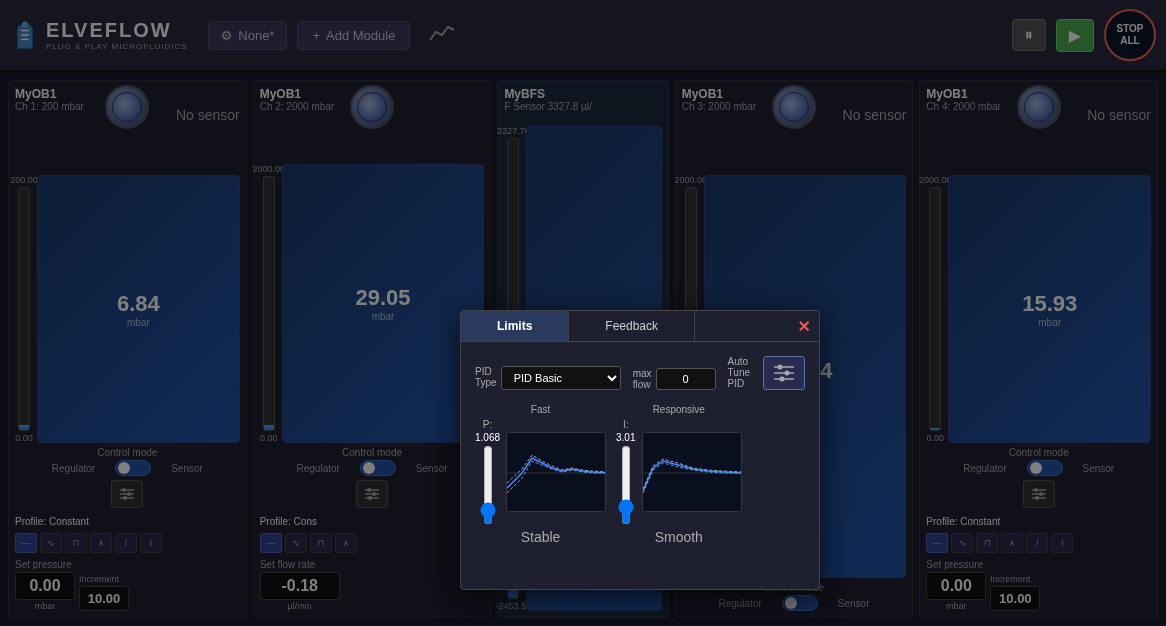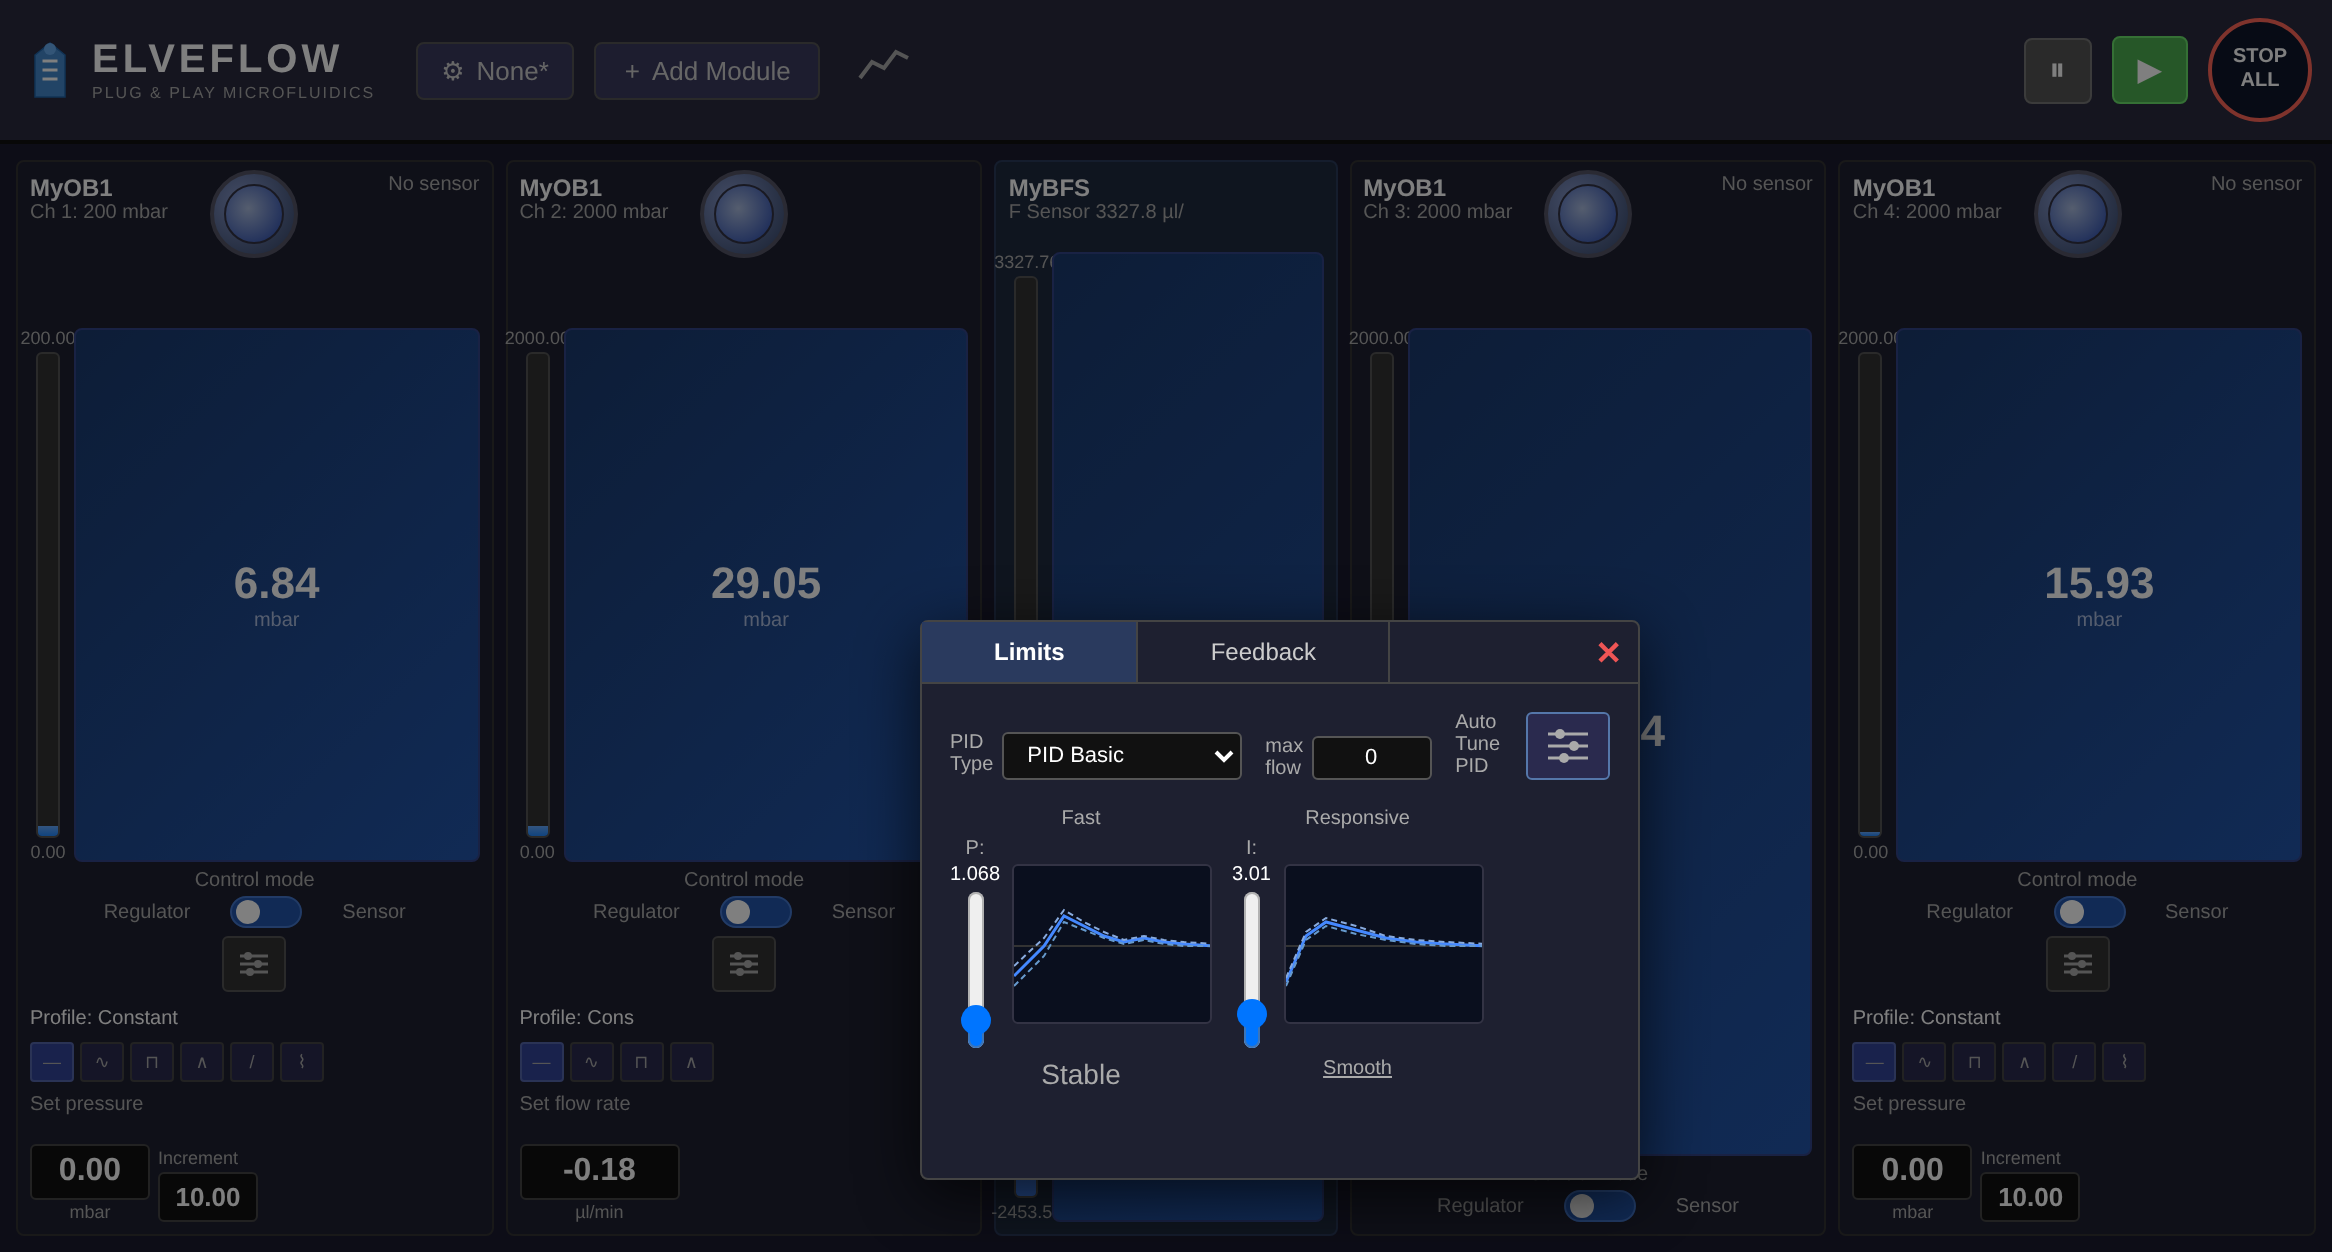--- a/index.html
+++ b/index.html
@@ -148,22 +148,23 @@
       color: #fff;
       font-size: 12px;
       font-weight: bold;
     }
     .channel-ch {
       color: #aaa;
       font-size: 10px;
     }
     .channel-sensor {
       color: #aaa;
-      font-size: 10px;
+      font-size: 14px;
       text-align: center;
+      margin-top: 20px;
     }
     .knob-area {
       position: absolute;
       top: 4px;
       left: 50%;
       transform: translateX(-50%);
     }
     .knob {
       width: 44px;
       height: 44px;
@@ -326,21 +327,21 @@
       border-color: #5566aa;
     }
 
     
     .set-section {
       margin-top: 6px;
     }
     .set-label {
       color: #aaa;
       font-size: 10px;
-      margin-bottom: 14px;
+      margin-bottom: 2px;
     }
     .set-row {
       display: flex;
       gap: 4px;
       align-items: flex-end;
     }
     .set-input-box {
       flex: 1;
       background: #111;
       border: 1px solid #444;
@@ -885,18 +886,18 @@
             </div>
             <div class="pid-chart-box">
               <svg width="100" height="80" viewBox="0 0 100 80">
                 <line x1="0" y1="40" x2="100" y2="40" stroke="#333" stroke-width="1"></line>
                 <polyline points="0,58 10,35 20,28 35,32 50,36 65,38 80,39 100,40" stroke="#4488ff" stroke-width="1.5" fill="none"></polyline>
                 <polyline points="0,60 10,37 20,30 35,34 50,37 65,39 80,40 100,40" stroke="#6699cc" stroke-width="1" fill="none" stroke-dasharray="3,2"></polyline>
                 <polyline points="0,56 10,33 20,26 35,30 50,35 65,37 80,38 100,39" stroke="#88aadd" stroke-width="1" fill="none" stroke-dasharray="3,2"></polyline>
               </svg>
             </div>
           </div>
-          <div style="font-size:10px;color:#aaa;margin-top:4px;text-align:center;text-decoration:underline;">Smooth</div>
+          <div style="font-size:14px;color:#aaa;margin-top:4px;text-align:center;">Smooth</div>
         </div>
       </div>
     </div>
   </div>
 </div>
 
 </body></html>

